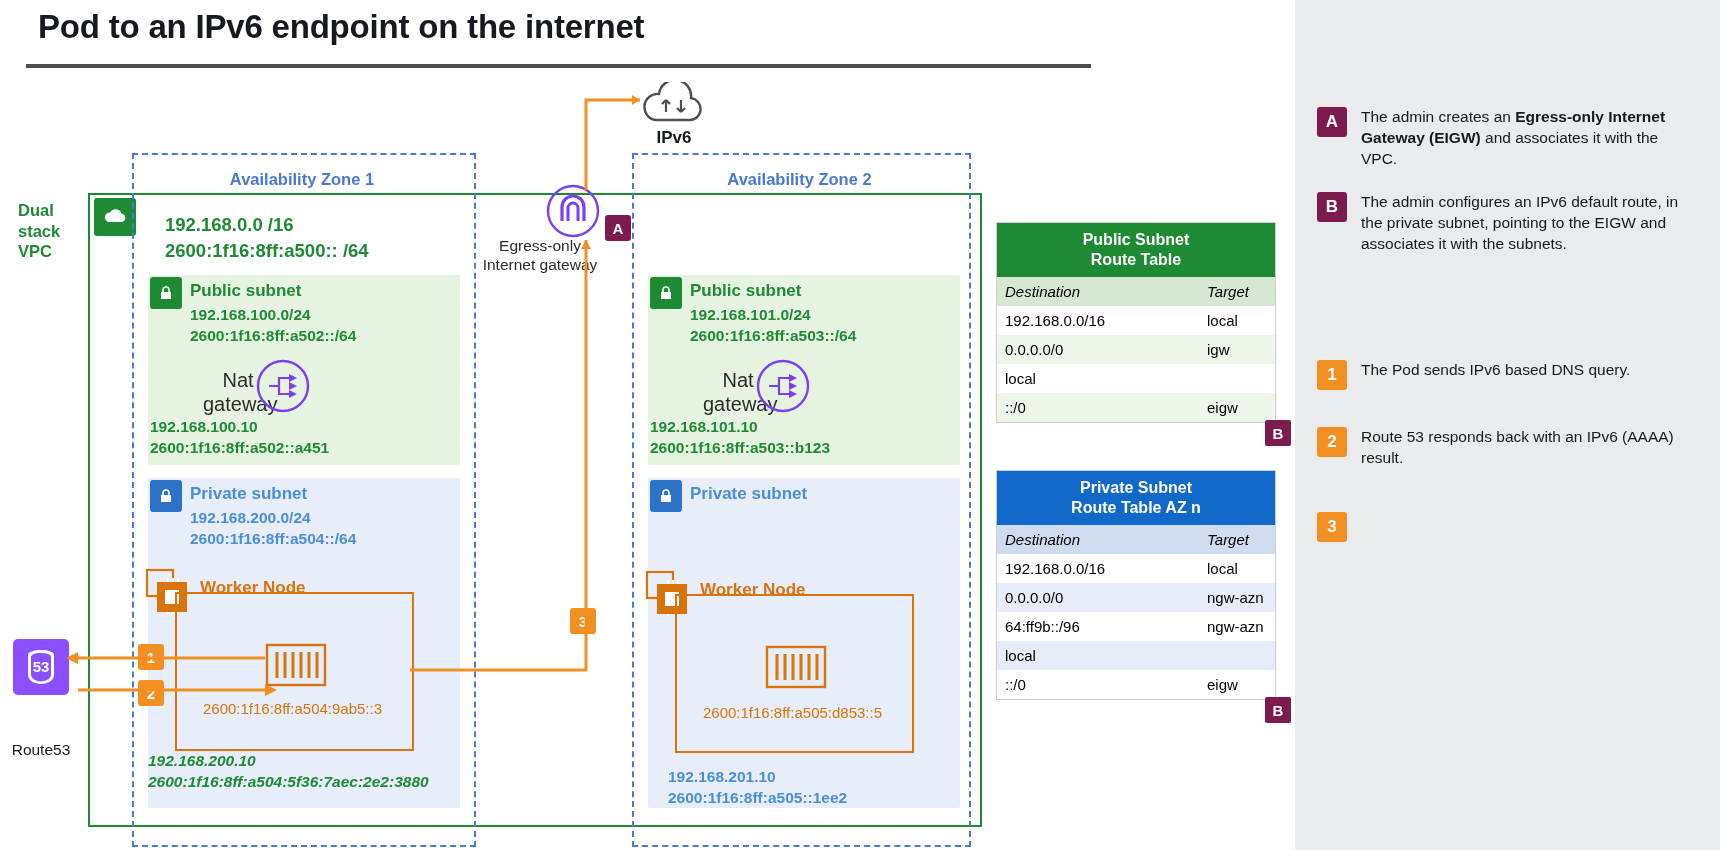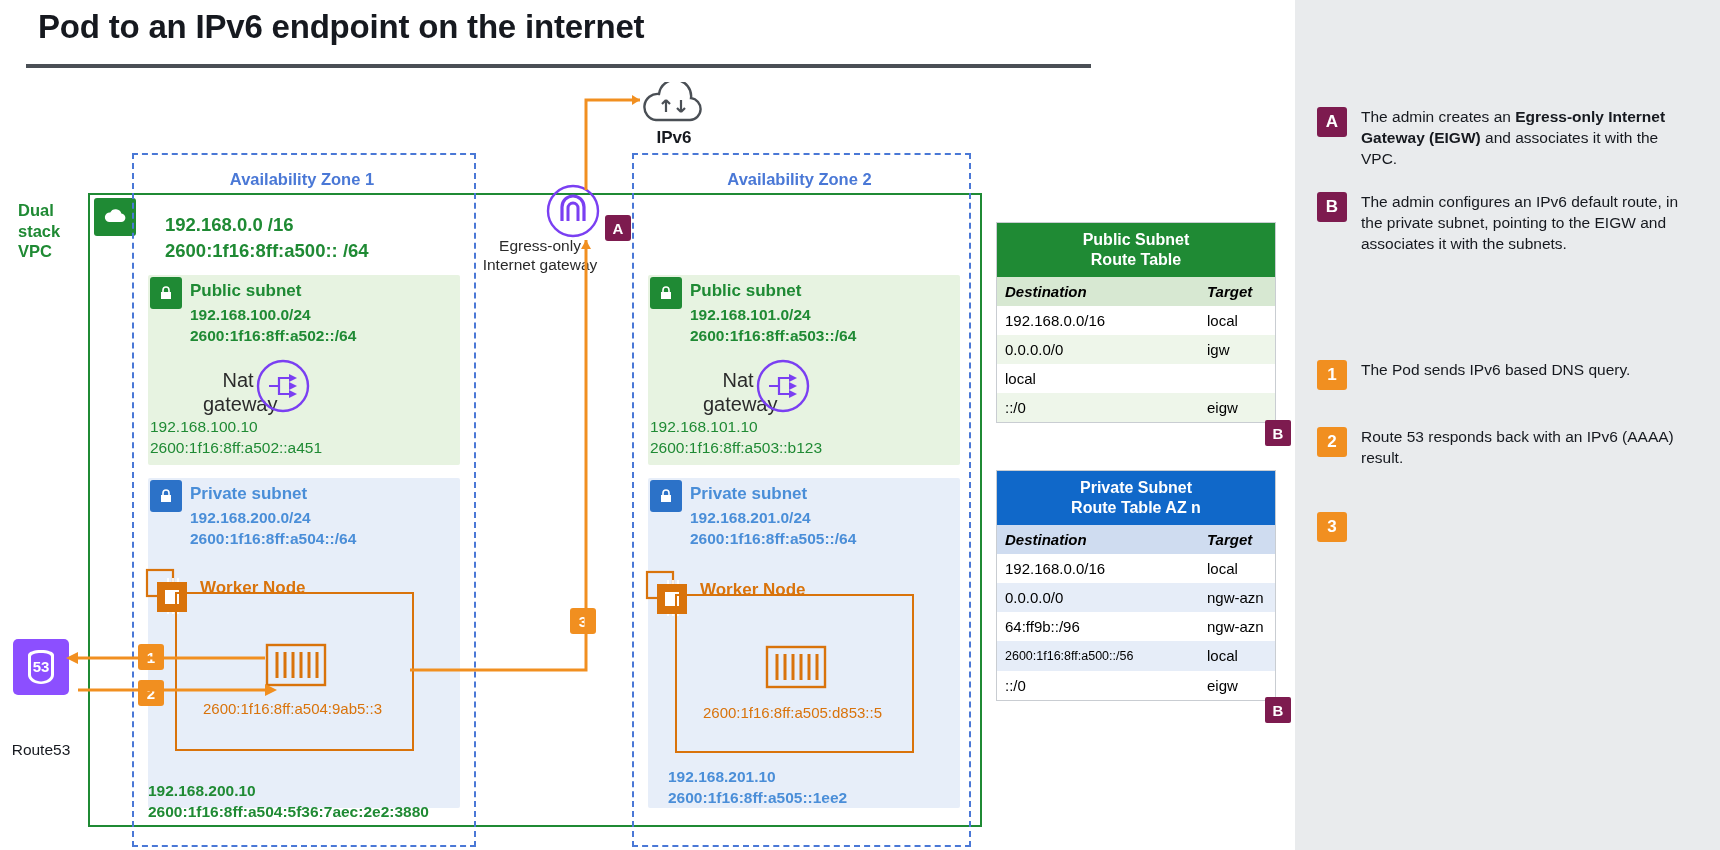--- a/index.html
+++ b/index.html
@@ -87,21 +87,21 @@
   .sub-title.green{color:#1f8a34;}
   .sub-title.blue{color:#4a8ed8;}
   .sub-cidr{position:absolute;font-size:15.5px;line-height:1.35;font-weight:600;}
   .sub-cidr.green{color:#1f8a34;}
   .sub-cidr.blue{color:#4a8ed8;}
 
   .natgw-label{
     position:absolute;font-size:20px;color:#2b2b2b;text-align:center;line-height:1.2;
   }
   .natgw-ip{
-    position:absolute;font-size:15.5px;color:#1f8a34;line-height:1.35;font-weight:400;
+    position:absolute;font-size:15.5px;color:#1f8a34;line-height:1.35;font-weight:700;
   }
 
   .worker-box{
     position:absolute;border:2px solid #d9730b;background:transparent;
   }
   .worker-label{
     position:absolute;font-size:17px;color:#d9730b;font-weight:600;
   }
   .pod-ip{
     position:absolute;font-size:15px;color:#d9730b;text-align:center;
@@ -115,21 +115,21 @@
   .rt{position:absolute;width:278px;border:1px solid #c9cdd2;}
   .rt-head{
     color:#fff;font-weight:bold;font-size:16px;text-align:center;
     padding:7px 4px;line-height:1.25;
   }
   .rt-head.green{background:#1f8a34;}
   .rt-head.blue{background:#1068c9;}
   .rt-row{display:flex;font-size:15px;}
   .rt-row .c1{flex:0 0 186px;padding:6px 8px;}
   .rt-row .c2{flex:1;padding:6px 8px;}
-  .rt-row.hdr{font-style:italic;font-weight:700;justify-content:space-between;}
+  .rt-row.hdr{font-style:italic;font-weight:400;justify-content:space-between;}
   .rt.green .rt-row.hdr{background:#d7e8d2;}
   .rt.green .rt-row.alt{background:#eef6ea;}
   .rt.blue .rt-row.hdr{background:#cfdcf0;}
   .rt.blue .rt-row.alt{background:#e6edf8;}
   .rt-row.small .c1{font-size:12.5px;padding-top:8px;padding-bottom:8px;}
 
   .rt-badge{
     position:absolute;width:26px;height:26px;background:#7d1b4f;color:#fff;
     font-weight:bold;font-size:15px;display:flex;align-items:center;justify-content:center;
     border-radius:2px;
@@ -231,21 +231,21 @@
   <div class="worker-box" style="left:175px;top:592px;width:235px;height:155px;"></div>
   <div style="position:absolute;left:265px;top:643px;">
     <svg width="62" height="44" viewBox="0 0 62 44">
       <rect x="2" y="2" width="58" height="40" fill="none" stroke="#d9730b" stroke-width="2.4"></rect>
       <g stroke="#d9730b" stroke-width="3">
         <path d="M12 9v26M20 9v26M28 9v26M36 9v26M44 9v26M52 9v26"></path>
       </g>
     </svg>
   </div>
   <div class="pod-ip" style="left:175px;top:700px;width:235px;">2600:1f16:8ff:a504:9ab5::3</div>
-  <div class="node-ip" style="left:148px;top:781px;">
+  <div class="node-ip" style="left:148px;top:751px;font-style:italic;">
     <div>192.168.200.10</div>
     <div>2600:1f16:8ff:a504:5f36:7aec:2e2:3880</div>
   </div>
 
   <div class="az" style="left:632px;top:153px;width:335px;height:690px;"></div>
   <div class="az-label" style="left:632px;top:170px;width:335px;">Availability Zone 2</div>
 
   <div class="subnet public" style="left:648px;top:275px;width:312px;height:190px;"></div>
   <div class="sub-icon green" style="left:650px;top:277px;">
     <svg width="18" height="18" viewBox="0 0 18 18">
@@ -272,24 +272,20 @@
   </div>
 
   <div class="subnet private" style="left:648px;top:478px;width:312px;height:330px;"></div>
   <div class="sub-icon blue" style="left:650px;top:480px;">
     <svg width="18" height="18" viewBox="0 0 18 18">
       <rect x="4" y="8" width="10" height="7" fill="#fff"></rect>
         <path d="M6 8V6a3 3 0 0 1 6 0v2" stroke="#fff" stroke-width="1.6" fill="none"></path>
     </svg>
   </div>
   <div class="sub-title blue" style="left:690px;top:484px;">Private subnet</div>
-  <div class="sub-cidr blue" style="left:690px;top:508px;">
-    <div>192.168.201.0/24</div>
-    <div>2600:1f16:8ff:a505::/64</div>
-  </div>
 
   <div class="worker-label" style="left:700px;top:580px;">Worker Node</div>
   <div style="position:absolute;left:645px;top:570px;">
     <svg width="46" height="46" viewBox="0 0 46 46">
       <rect x="2" y="2" width="26" height="26" fill="none" stroke="#d9730b" stroke-width="2.2"></rect>
       <rect x="12" y="14" width="30" height="30" fill="#d9730b"></rect>
       <rect x="20" y="22" width="14" height="14" fill="#fff"></rect>
       <g stroke="#fff" stroke-width="1.8">
         <path d="M23 14v-4M28 14v-4M33 14v-4M23 48v-4M28 48v-4M33 48v-4"></path>
       </g>
@@ -400,21 +396,20 @@
     </div>
     <div class="rt-row alt">
       <div class="c1">0.0.0.0/0</div>
       <div class="c2">ngw-azn</div>
     </div>
     <div class="rt-row">
       <div class="c1">64:ff9b::/96</div>
       <div class="c2">ngw-azn</div>
     </div>
     <div class="rt-row alt small">
-      <div class="c1">2600:1f16:8ff:a500::/56</div>
       <div class="c2">local</div>
     </div>
     <div class="rt-row">
       <div class="c1">::/0</div>
       <div class="c2">eigw</div>
     </div>
   </div>
   <div class="rt-badge" style="left:1265px;top:697px;">B</div>
 
   <div class="right-panel">

